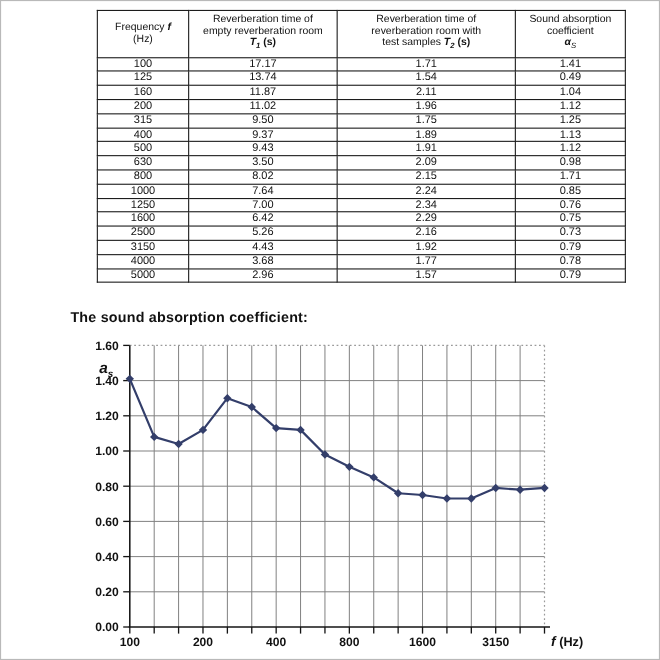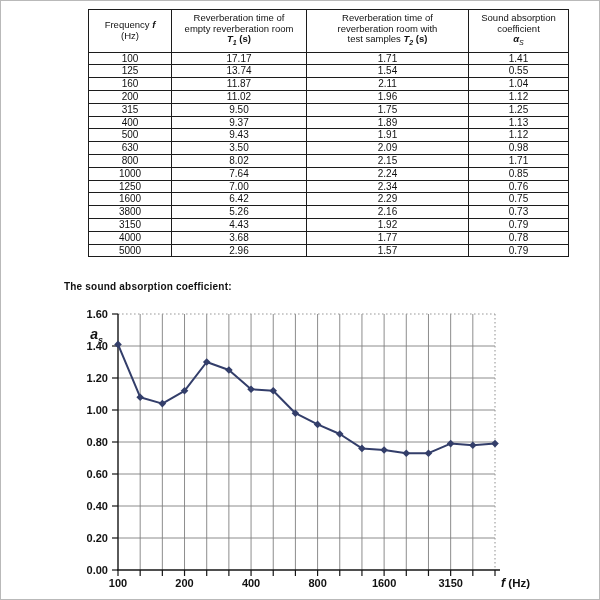--- a/index.html
+++ b/index.html
@@ -16,21 +16,21 @@
     border:1px solid #1c1c1c;text-align:center;font-weight:normal;
     overflow:hidden;white-space:nowrap;
   }
   .data-table th{font-size:9.5px;line-height:10.6px;padding:3px 1px;vertical-align:middle;}
   .data-table td{font-size:10px;line-height:11.8px;height:11.8px;padding:0;}
   .data-table sub{font-size:7px;}
   .i{font-style:italic;}
   .b{font-weight:bold;}
   .chart-title{
     position:absolute;left:64px;top:281px;
-    font-size:10px;font-weight:bold;letter-spacing:.2px;text-align:center;
+    font-size:13px;font-weight:bold;letter-spacing:.2px;text-align:center;
   }
   #chart-svg{position:absolute;left:0;top:300px;}
   #chart-svg text{font-family:"Liberation Sans",sans-serif;font-weight:bold;fill:#111;}
 </style>
 </head>
 <body>
 
 <div class="frame"></div>
 
 <table class="data-table" id="freq-table">
@@ -52,21 +52,21 @@
       <tr>
         <td>100</td>
         <td>17.17</td>
         <td>1.71</td>
         <td>1.41</td>
       </tr>
       <tr>
         <td>125</td>
         <td>13.74</td>
         <td>1.54</td>
-        <td>0.55</td>
+        <td>0.49</td>
       </tr>
       <tr>
         <td>160</td>
         <td>11.87</td>
         <td>2.11</td>
         <td>1.04</td>
       </tr>
       <tr>
         <td>200</td>
         <td>11.02</td>
@@ -115,21 +115,21 @@
         <td>2.34</td>
         <td>0.76</td>
       </tr>
       <tr>
         <td>1600</td>
         <td>6.42</td>
         <td>2.29</td>
         <td>0.75</td>
       </tr>
       <tr>
-        <td>3800</td>
+        <td>2500</td>
         <td>5.26</td>
         <td>2.16</td>
         <td>0.73</td>
       </tr>
       <tr>
         <td>3150</td>
         <td>4.43</td>
         <td>1.92</td>
         <td>0.79</td>
       </tr>

